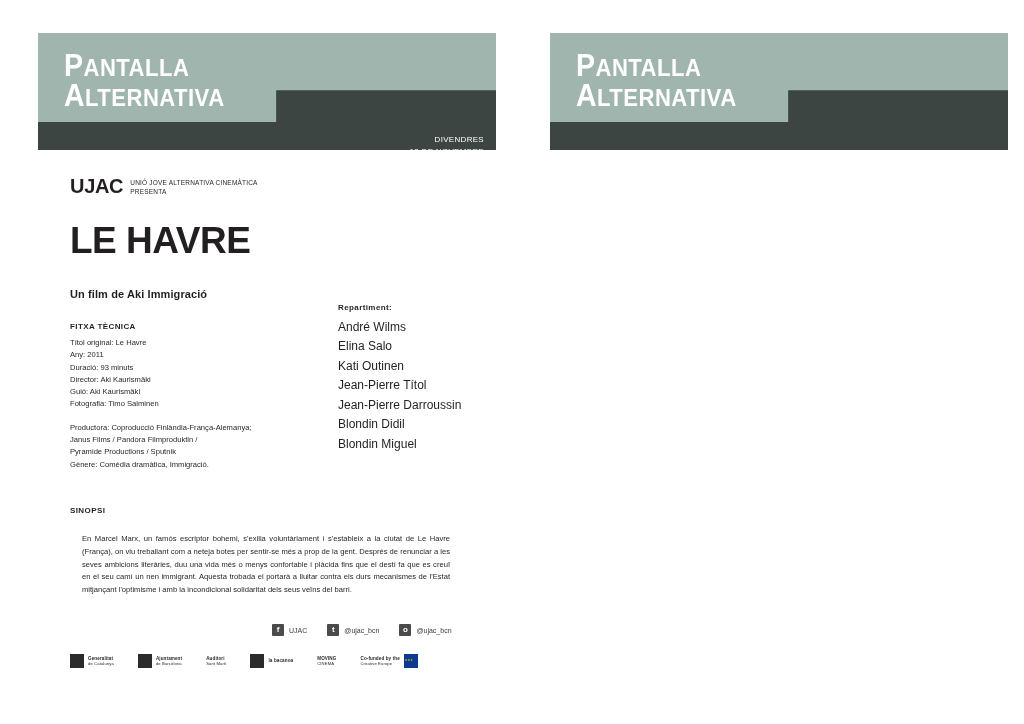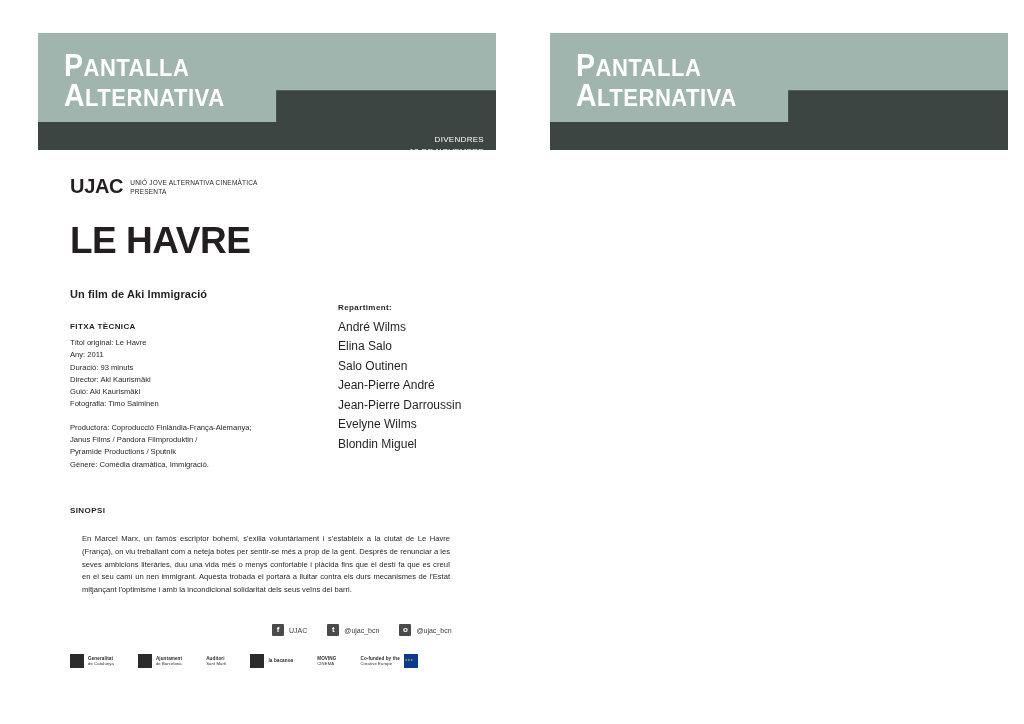--- a/index.html
+++ b/index.html
@@ -149,24 +149,24 @@
         <div><span>Pyramide Productions / Sputnik</span></div>
         <div><b>Gènere:</b> <span>Comèdia dramàtica, Immigració.</span></div>
       </div>
     </div>
 
     <div class="col-b">
       <div class="sec-h">Repartiment:</div>
       <div class="cast">
         <div>André Wilms</div>
         <div>Elina Salo</div>
-        <div>Salo Outinen</div>
-        <div>Jean-Pierre André</div>
+        <div>Kati Outinen</div>
+        <div>Jean-Pierre Títol</div>
         <div>Jean-Pierre Darroussin</div>
-        <div>Evelyne Wilms</div>
+        <div>Blondin Didil</div>
         <div>Blondin Miguel</div>
       </div>
     </div>
 
     <div class="synopsis">
       <div class="sec-h">SINOPSI</div>
       <p>En Marcel Marx, un famós escriptor bohemi, s'exilia voluntàriament i s'estableix a la ciutat de Le Havre (França), on viu treballant com a neteja botes per sentir-se més a prop de la gent. Després de renunciar a les seves ambicions literàries, duu una vida més o menys confortable i plàcida fins que el destí fa que es creuï en el seu camí un nen immigrant. Aquesta trobada el portarà a lluitar contra els durs mecanismes de l'Estat mitjançant l'optimisme i amb la incondicional solidaritat dels seus veïns del barri.</p>
     </div>
 
     <div class="social left-social">

